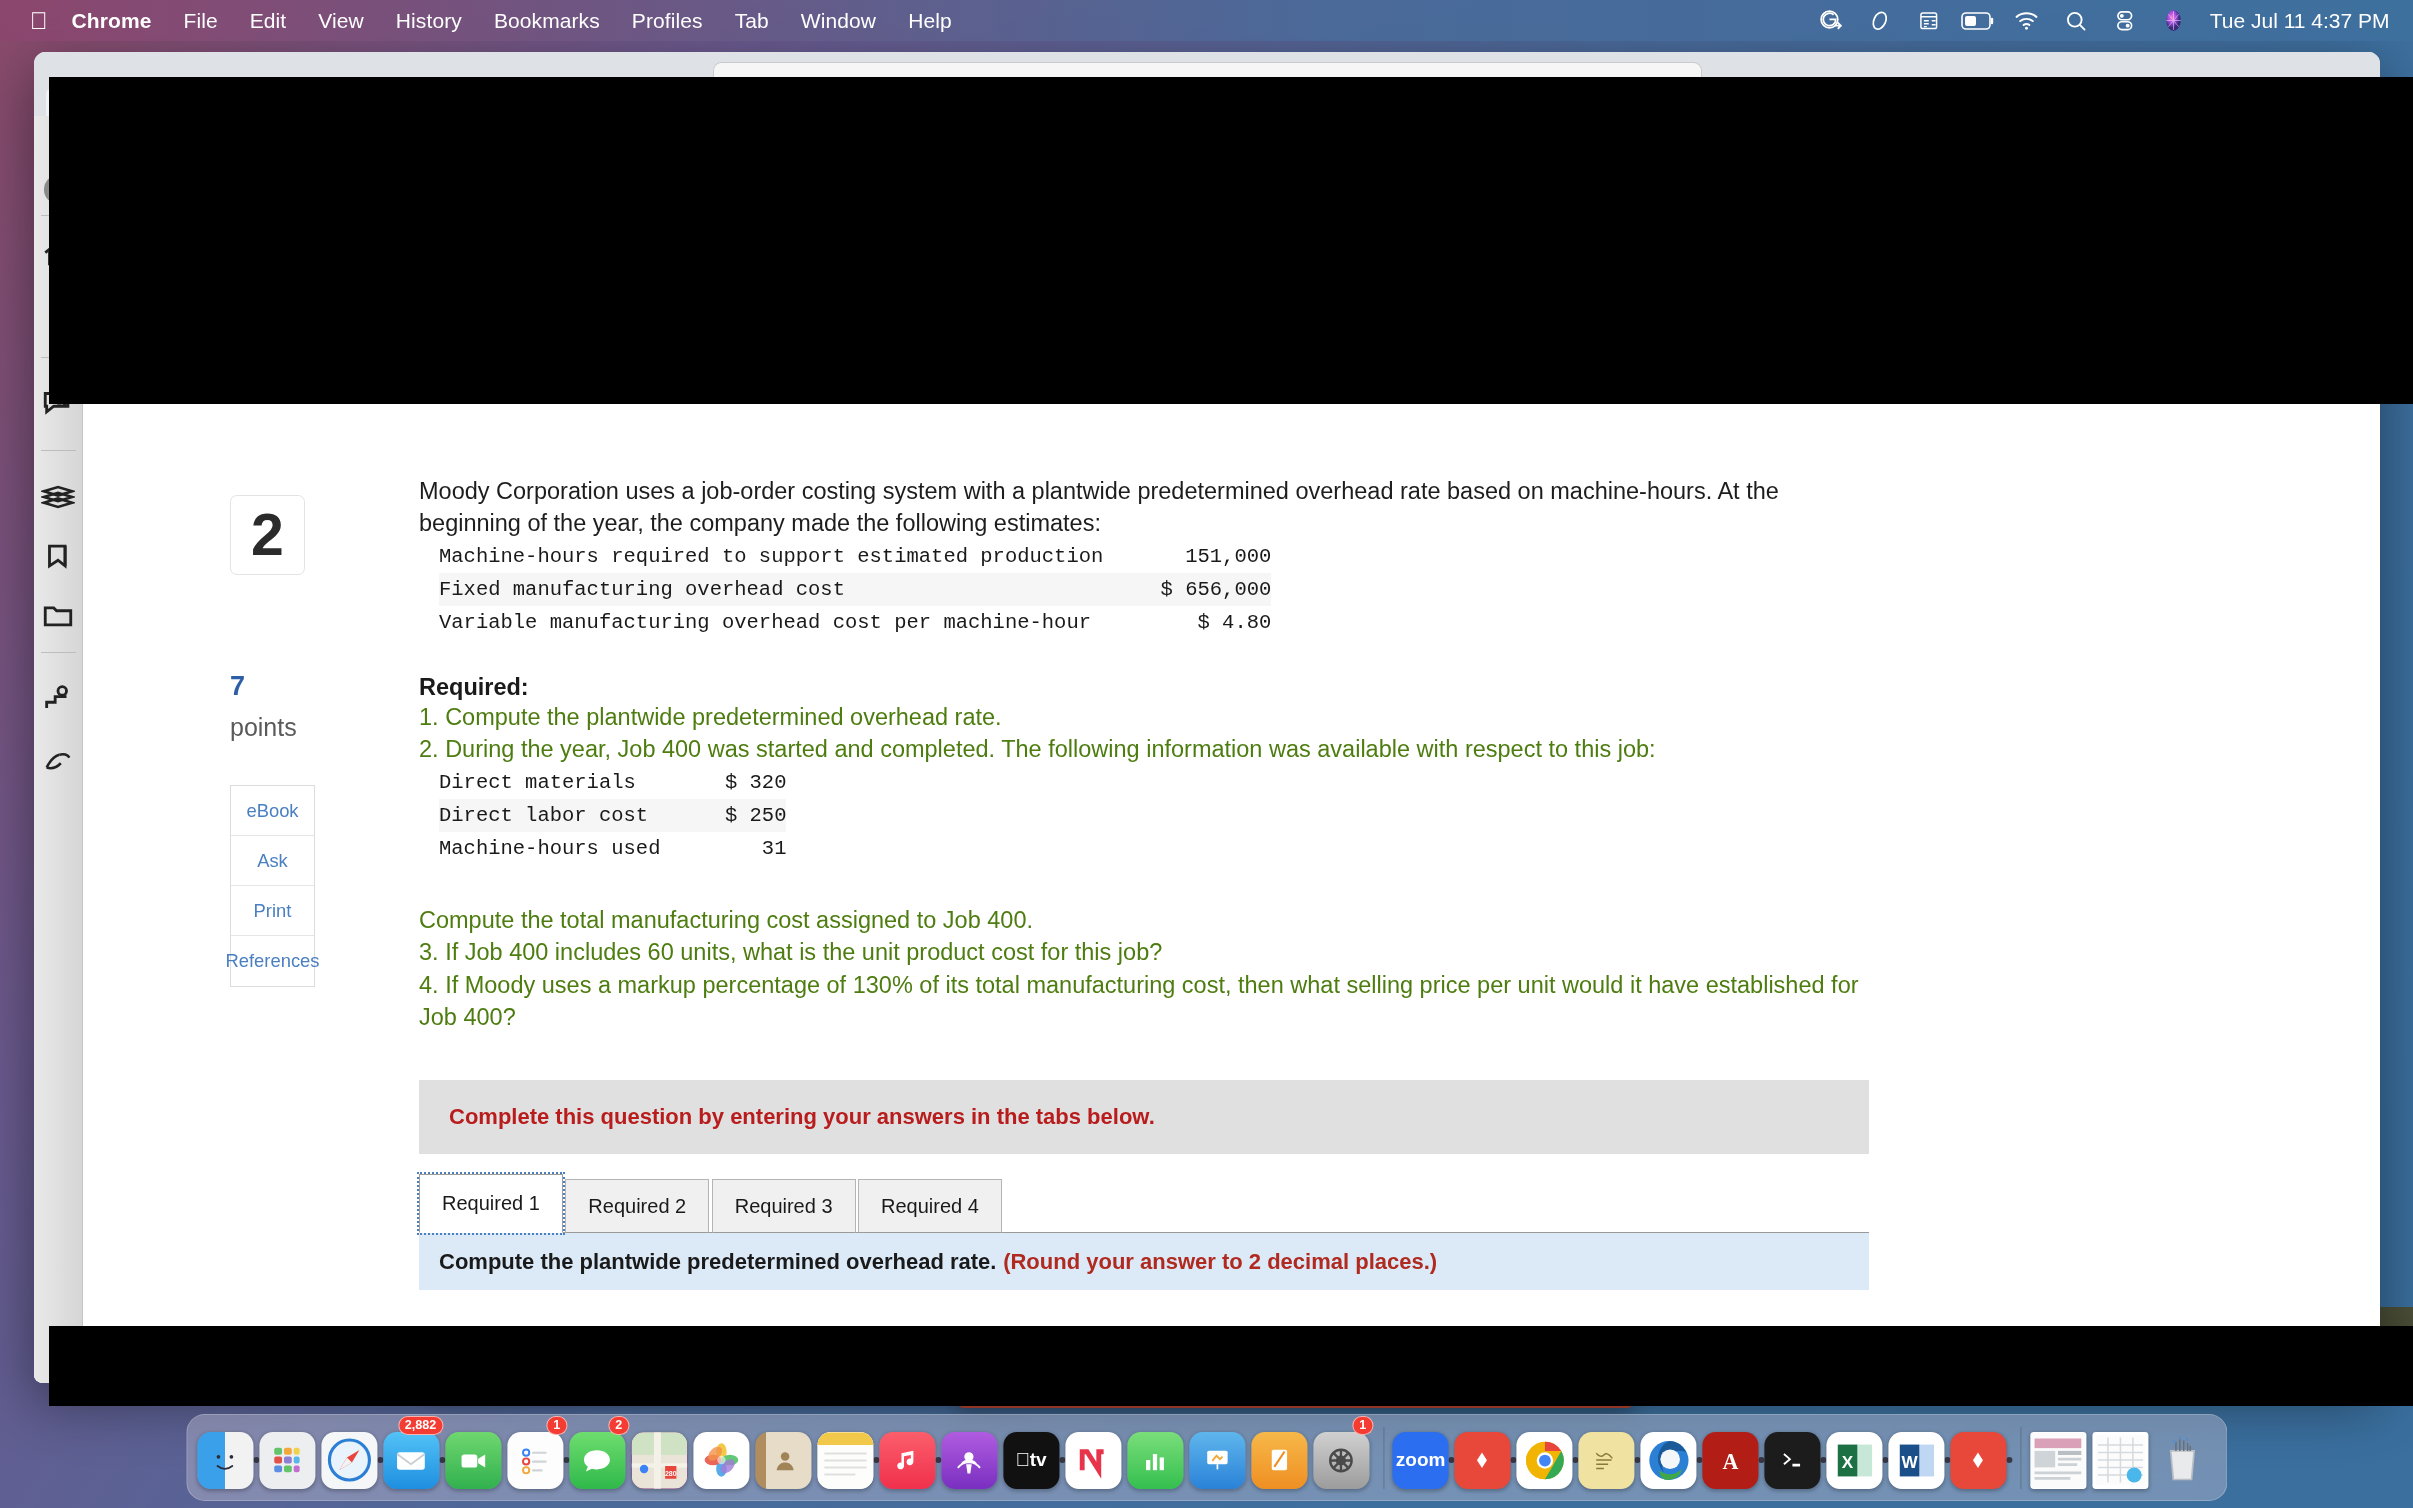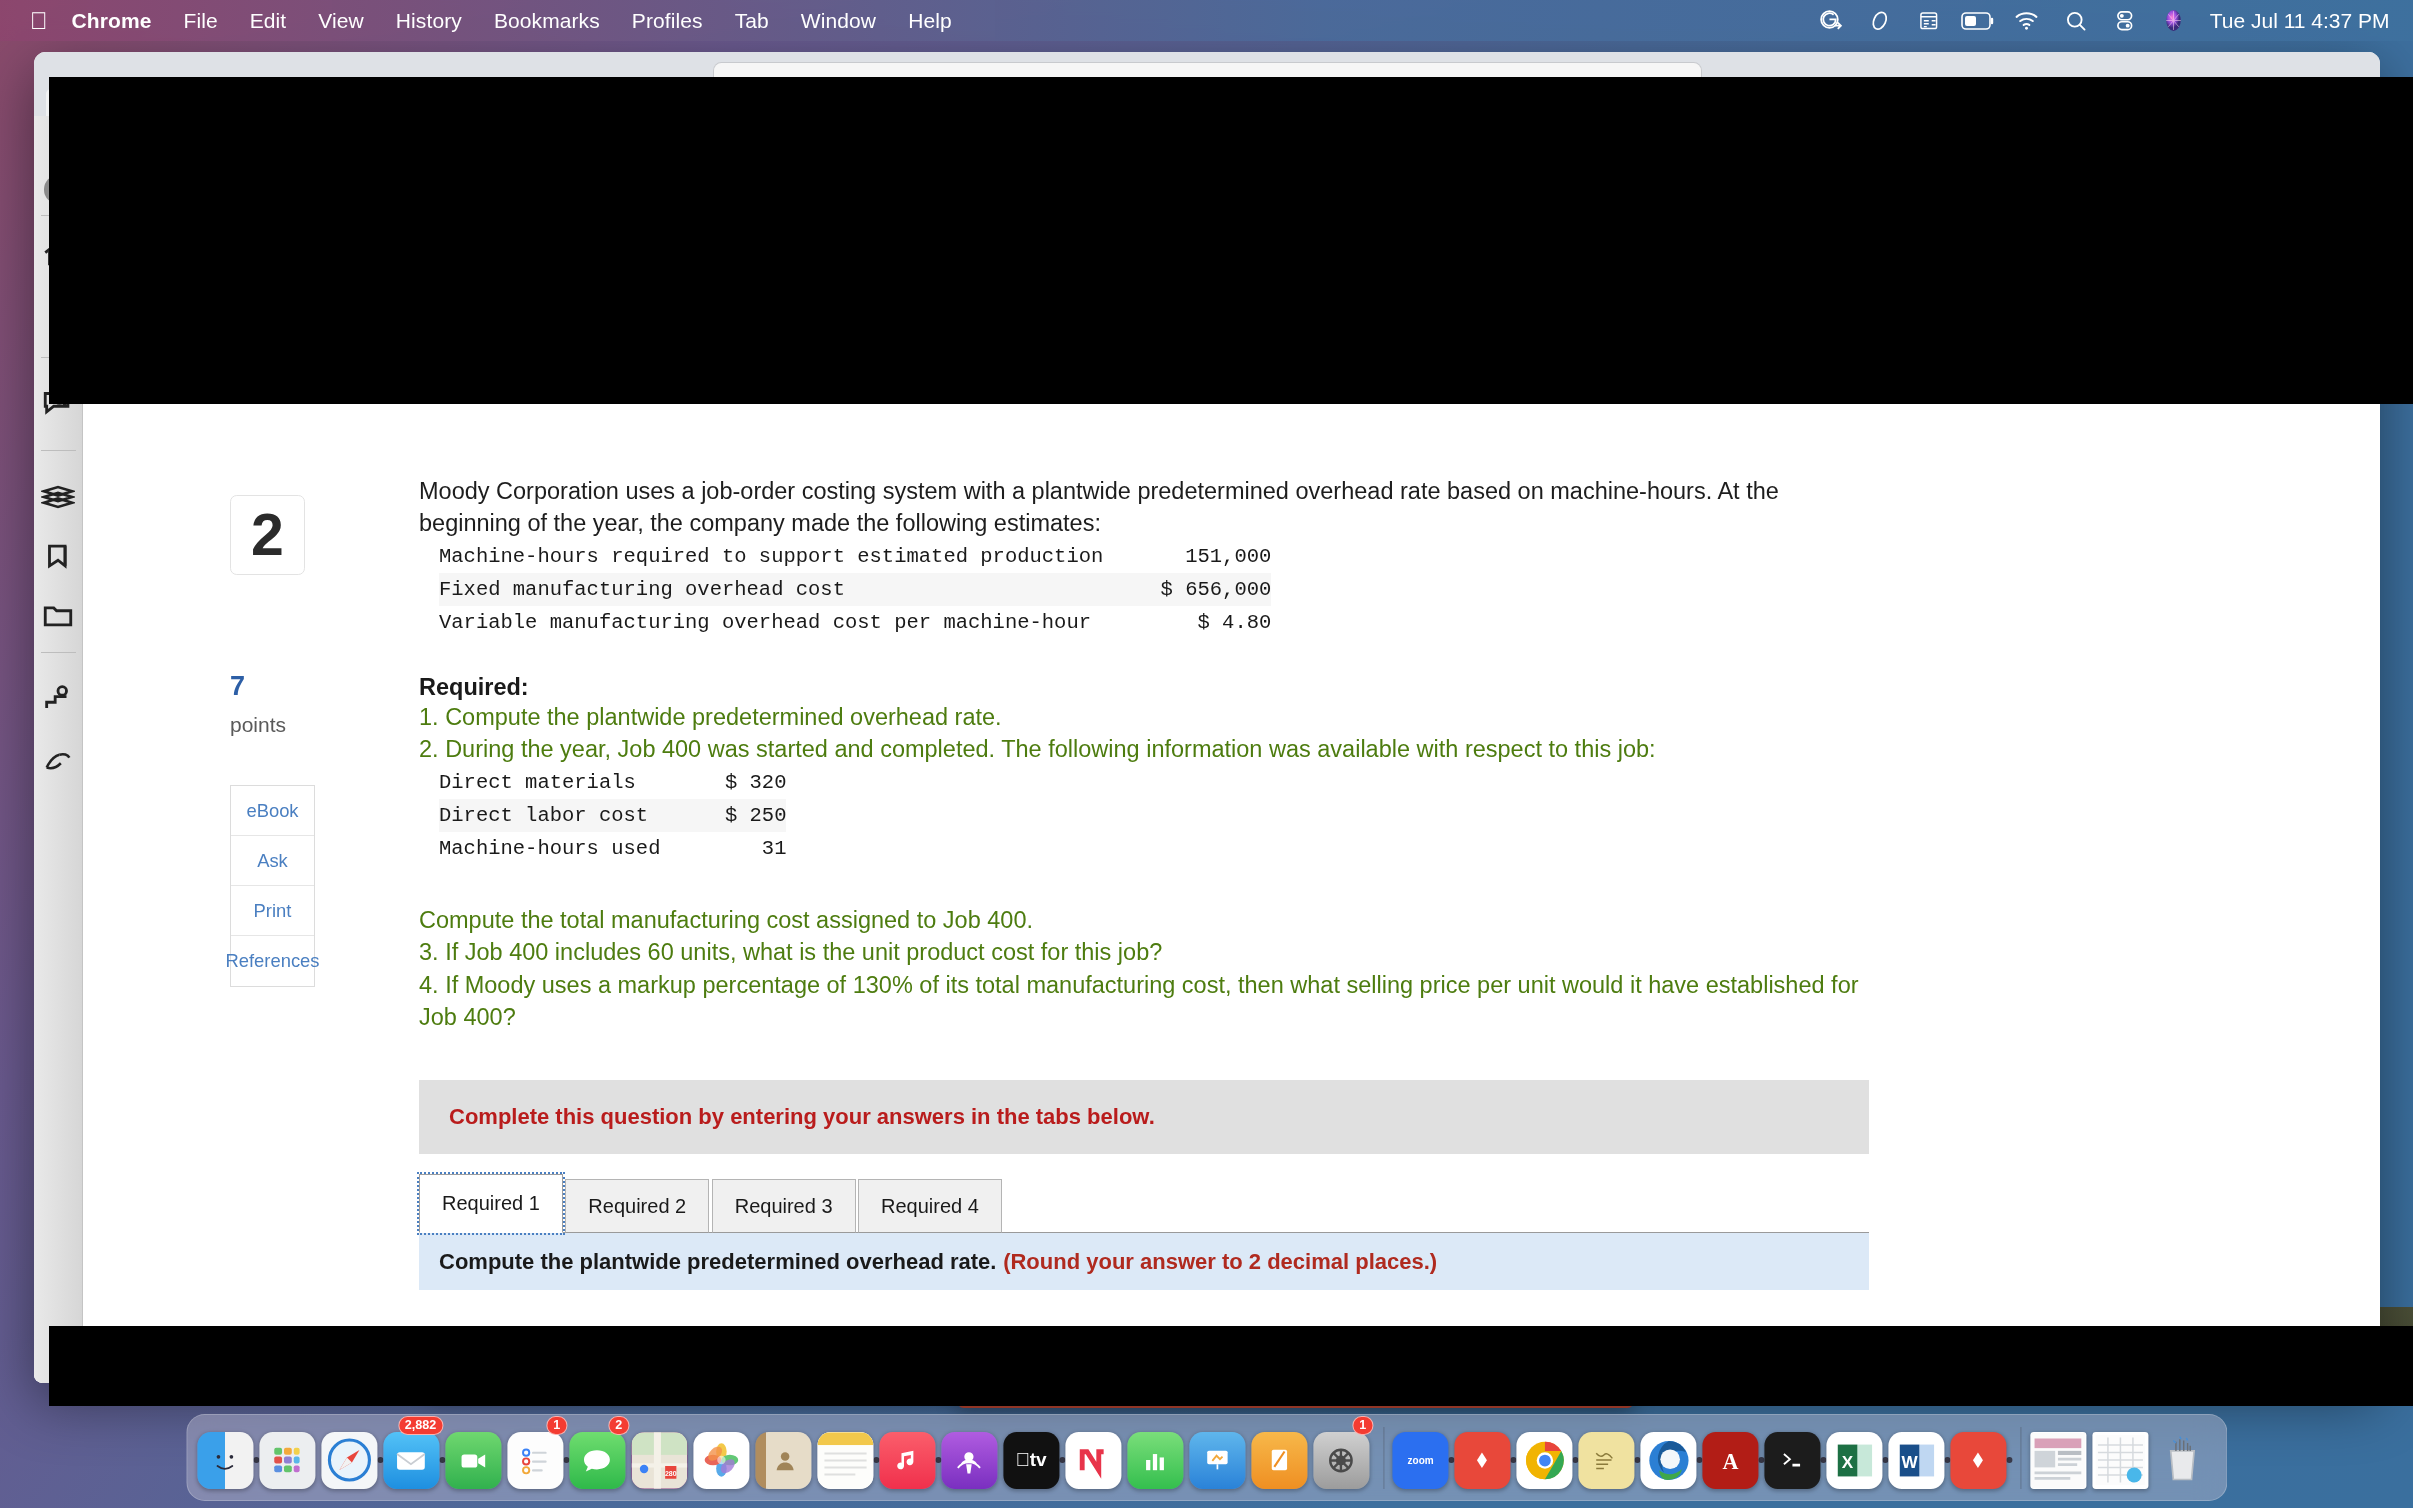--- a/index.html
+++ b/index.html
@@ -137,21 +137,21 @@
     border: 0.8px solid #e3e3e3; border-radius: 6.7px;
     background: #fff;
     display: flex; align-items: center; justify-content: center;
     font-size: 59px; font-weight: 700; color: #2b2b2b;
   }
   #points-num {
     position: absolute; left: 147px; top: 555px; font-size: 27px;
     color: #2d5fa6; font-weight: 600;
   }
   #points-lbl {
-    position: absolute; left: 147px; top: 597px; font-size: 21px; color: #5a5a5a;
+    position: absolute; left: 147px; top: 597px; font-size: 25px; color: #5a5a5a;
   }
   #sidebtns {
     position: absolute; left: 147px; top: 669px; width: 85px;
     border: 0.8px solid #dcdcdc; background: #fff;
   }
   #sidebtns .sb {
     height: 50px; display: flex; align-items: center; justify-content: center;
     font-size: 18.4px; color: #4a7fc1; border-bottom: 0.8px solid #e6e6e6;
   }
   #sidebtns .sb:last-child { border-bottom: none; }
@@ -693,21 +693,21 @@
         </svg>
     </div>
     <div class="dockbadge">1</div>
     <div class="dockdot off"></div>
   </div>
 
   <div class="dockdiv"></div>
 
   <div class="dockitem">
     <div class="dockicon" style="background:#2b6ff0;">
-      <span style="font-size:10px;font-weight:bold;">zoom</span>
+      <span style="font-size:19px;font-weight:bold;">zoom</span>
     </div>
       <div class="dockdot"></div>
   </div>
   <div class="dockitem">
     <div class="dockicon" style="background:#e8483a;">
       <svg viewBox="0 0 40 40" width="28.5" height="28.5" fill="#fff">
           <polygon points="12,20 19,9 26,20 19,31"></polygon>
         </svg>
     </div>
       <div class="dockdot"></div>

